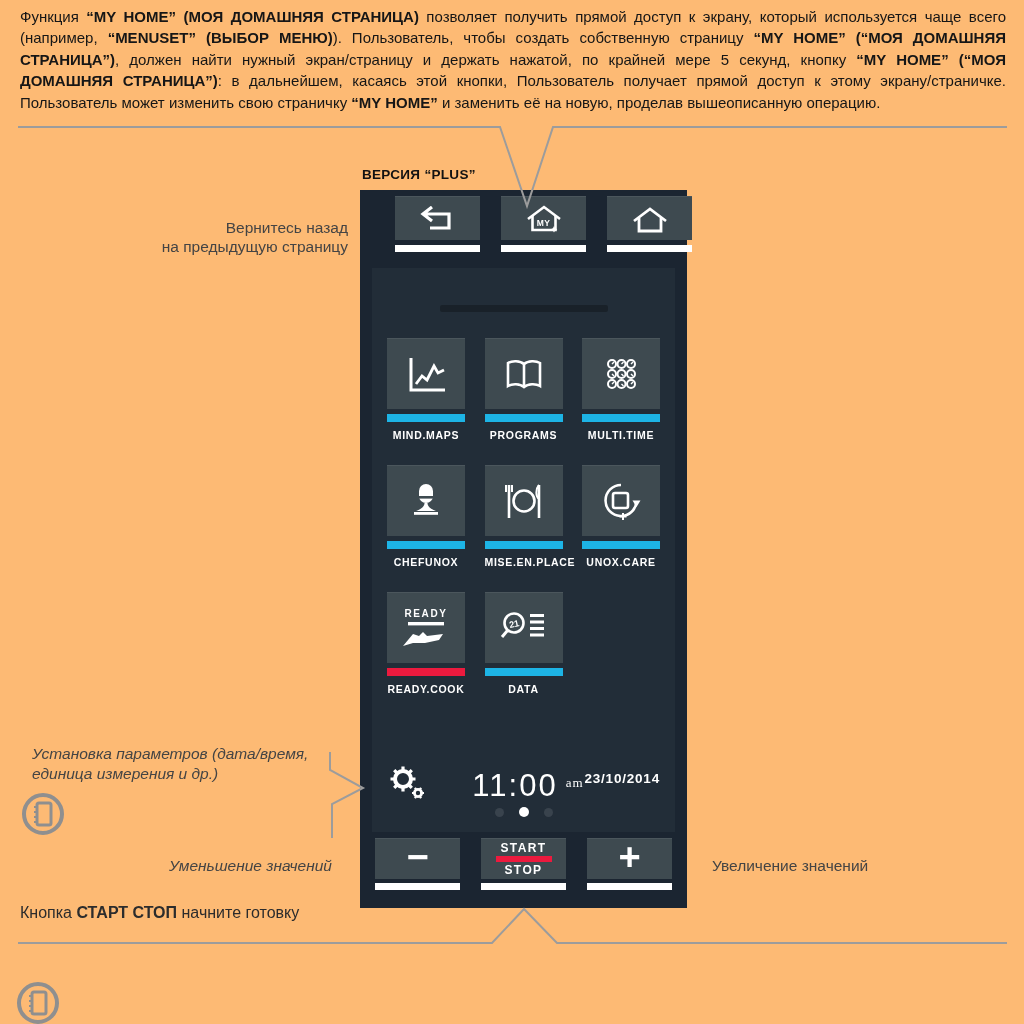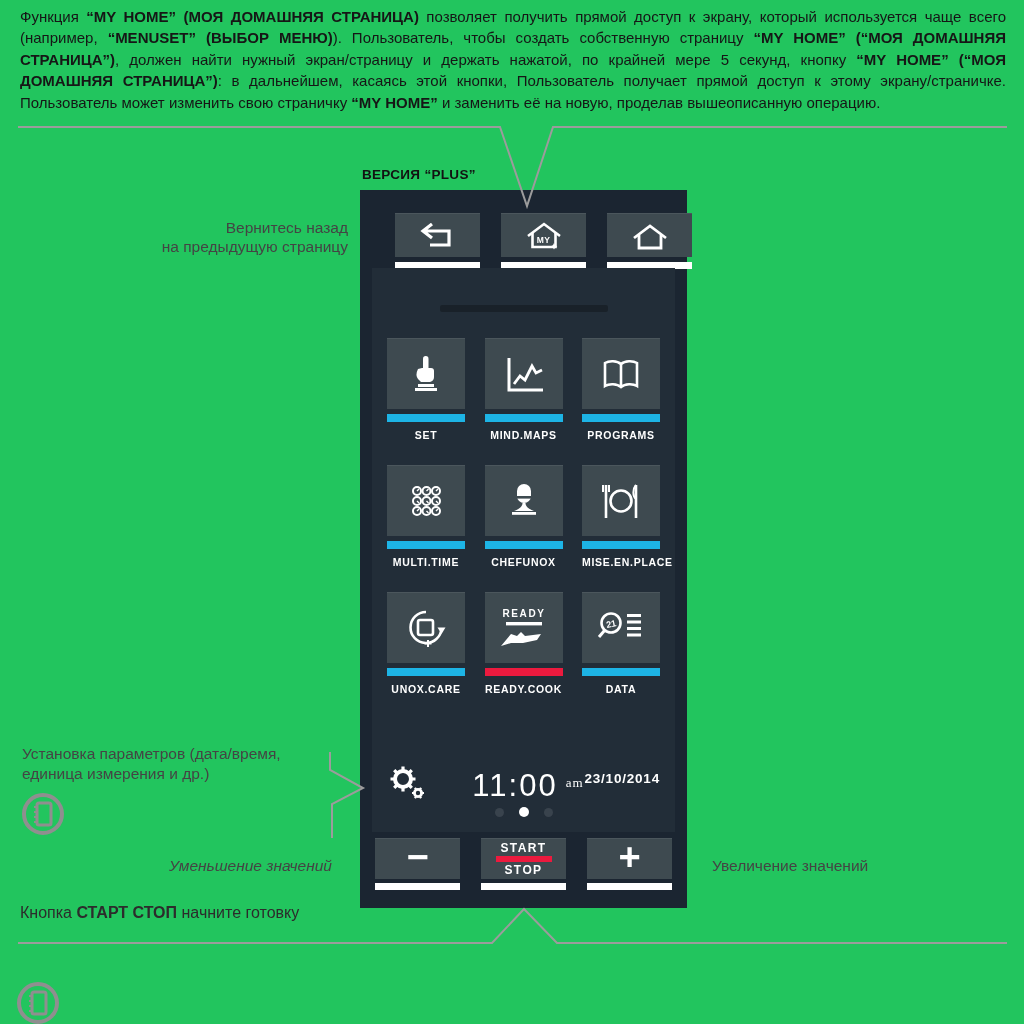--- a/index.html
+++ b/index.html
@@ -1,47 +1,47 @@
 <!DOCTYPE html>
 <html><head>
 <meta charset="utf-8">
 <style>
   html,body{margin:0;padding:0;background:#fff;}
-  .canvas{position:relative;width:1024px;height:1024px;background:#22c55e;overflow:hidden;
+  .canvas{position:relative;width:1024px;height:1024px;background:#fdba74;overflow:hidden;
           font-family:"Liberation Sans","DejaVu Sans",sans-serif;}
 
   
   .intro{position:absolute;left:20px;top:6px;width:986px;font-size:15px;line-height:1.43;
          color:#161616;text-align:justify;}
   .intro b{font-weight:bold;}
 
   
   .ann{position:absolute;font-size:15.5px;color:#444;line-height:1.22;}
   .pre{white-space:pre-line;}
   .ann-back{left:120px;top:219px;width:228px;text-align:right;}
   .ann-home{left:711px;top:227px;}
-  .ann-params{left:22px;top:744px;width:312px;line-height:1.3;}
+  .ann-params{left:32px;top:744px;width:312px;line-height:1.3;font-style:italic;}
   .ann-minus{left:90px;top:857px;width:242px;text-align:right;font-style:italic;}
   .ann-plus{left:712px;top:857px;}
   .ann-start{left:20px;top:903px;font-size:16px;color:#2c2c2c;}
   .ann-start b{font-weight:bold;}
   .version{position:absolute;left:362px;top:167px;font-size:13.5px;font-weight:bold;
            letter-spacing:.3px;color:#121212;}
 
   
   .overlay{position:absolute;left:0;top:0;width:1024px;height:1024px;pointer-events:none;z-index:5;}
 
   
   .panel{position:absolute;left:360px;top:190px;width:327px;height:718px;background:#1b2531;z-index:2;}
   .screen{position:absolute;left:12px;top:78px;width:303px;height:564px;background:#222d38;}
   .faint{position:absolute;top:37px;left:50%;transform:translateX(-50%);width:168px;height:7px;
          background:rgba(0,0,0,.26);border-radius:2px;}
 
   .btn-row{position:absolute;left:15px;width:297px;display:flex;gap:21px;}
-  .top-row{top:23px;padding-left:20px;}
+  .top-row{top:6px;padding-left:20px;}
   .bottom-row{top:648px;}
   .nav-col{flex:1;min-width:0;}
   .nav-btn{height:43px;background:#3e4a50;border-top:1px solid rgba(255,255,255,.07);
            display:flex;align-items:center;justify-content:center;color:#fff;}
   .white-bar{height:7px;background:#fff;margin-top:5px;}
   .bottom-row .nav-btn{height:40px;}
   .bottom-row .white-bar{margin-top:4px;}
   .pm{font-size:38px;font-weight:bold;line-height:1;margin-top:-4px;}
   .ss{display:flex;flex-direction:column;align-items:center;justify-content:center;}
   .ss-label{font-size:12px;font-weight:bold;letter-spacing:1.4px;color:#fff;line-height:1;}
@@ -143,32 +143,20 @@
         <div class="white-bar"></div>
       </div>
     </div>
 
     <div class="screen">
       <div class="faint"></div>
     </div>
 
     <div class="grid">
 
-      <div class="cell">
-        <div class="app-btn">
-          <svg width="44" height="42" viewBox="0 0 44 42">
-            <rect x="19" y="3" width="5.5" height="16" rx="2.7" fill="#fff"></rect>
-            <path d="M14 16 q-3 6 0 10 l3 3 h9 q4 -1 4 -5 v-6 q0 -3 -3 -3 h-9 z" fill="#fff"></path>
-            <rect x="14" y="31" width="16" height="3" fill="#fff"></rect>
-            <rect x="11" y="35" width="22" height="3" fill="#fff"></rect>
-          </svg>
-        </div>
-        <div class="app-bar" style="background: rgb(29, 180, 230);"></div>
-        <div class="app-label">SET</div>
-      </div>
 
       <div class="cell">
         <div class="app-btn">
           <svg width="46" height="42" viewBox="0 0 46 42">
             <path d="M8 5 V37 H42" fill="none" stroke="#fff" stroke-width="3"></path>
             <path d="M13 31 L19 23 L24 27 L31 13 L35 20 L41 17" fill="none" stroke="#fff" stroke-width="2.8"></path>
           </svg>
         </div>
         <div class="app-bar" style="background: rgb(29, 180, 230);"></div>
         <div class="app-label">MIND.MAPS</div>

